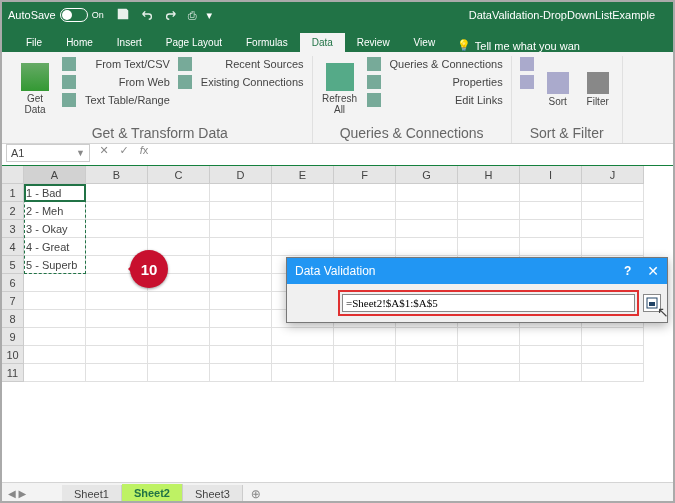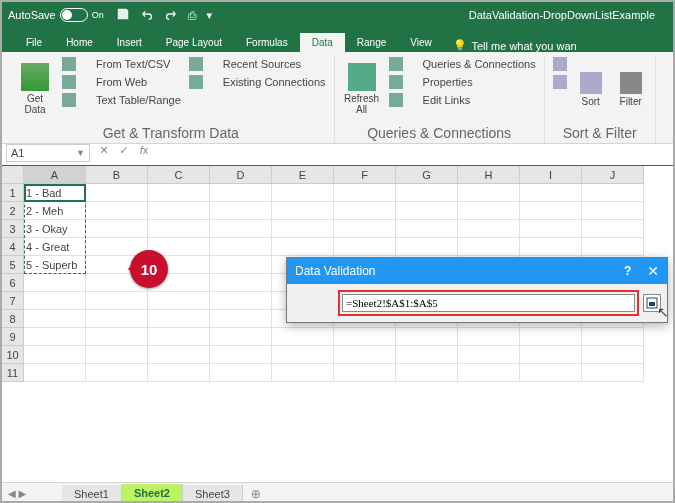--- a/index.html
+++ b/index.html
@@ -21,21 +21,21 @@
   .tellme { margin-left: 10px; color: #fff; font-size: 11px; display: flex; align-items: center; gap: 4px; }
   
   
   .ribbon { background: #f3f3f3; border-bottom: 1px solid #d4d4d4; height: 92px; display: flex; padding: 4px 6px 0 6px; }
   .ribbon-group { display: flex; flex-direction: column; border-right: 1px solid #e0e0e0; padding: 0 6px; }
   .ribbon-group-body { flex: 1; display: flex; gap: 4px; align-items: flex-start; }
   .ribbon-group-label { text-align: center; font-size: 14px; color: #666; padding: 2px 0; }
   .big-btn { display: flex; flex-direction: column; align-items: center; justify-content: center; width: 42px; height: 66px; font-size: 10px; text-align: center; line-height: 1.1; }
   .big-icon { width: 28px; height: 28px; background: #888; margin-bottom: 2px; }
   .small-btns { display: flex; flex-direction: column; gap: 2px; }
-  .small-btn { display: flex; align-items: center; gap: 20px; font-size: 11px; padding: 1px 2px; white-space: nowrap; }
+  .small-btn { display: flex; align-items: center; gap: 9px; font-size: 11px; padding: 1px 2px; white-space: nowrap; justify-content: space-between; }
   .small-icon { width: 14px; height: 14px; background: #7a9; display: inline-block; }
   
   
   .formula-bar { display: flex; height: 22px; border-bottom: 1px solid #15803d; align-items: flex-start; background: #fff; }
   .name-box { width: 84px; border: 1px solid #ccc; height: 18px; margin: 0 4px; padding: 0 4px; font-size: 11px; display: flex; align-items: center; }
   .fb-btn { width: 20px; text-align: center; color: #888; font-size: 11px; }
   .fx-input { flex: 1; border: none; }
   
   
   .grid-area { position: relative; background: #fff; height: 316px; overflow: hidden; }
@@ -102,21 +102,21 @@
   <div class="titlebar-title">DataValidation-DropDownListExample</div>
 </div>
 
 <div class="ribbon-tabs">
   <div class="ribbon-tab">File</div>
   <div class="ribbon-tab">Home</div>
   <div class="ribbon-tab">Insert</div>
   <div class="ribbon-tab">Page Layout</div>
   <div class="ribbon-tab">Formulas</div>
   <div class="ribbon-tab active">Data</div>
-  <div class="ribbon-tab">Range</div>
+  <div class="ribbon-tab">Review</div>
   <div class="ribbon-tab">View</div>
   <div class="tellme">
     <span>💡</span>
     <span>Tell me what you wan</span>
   </div>
 </div>
 
 <div class="ribbon">
   <div class="ribbon-group">
     <div class="ribbon-group-body">

